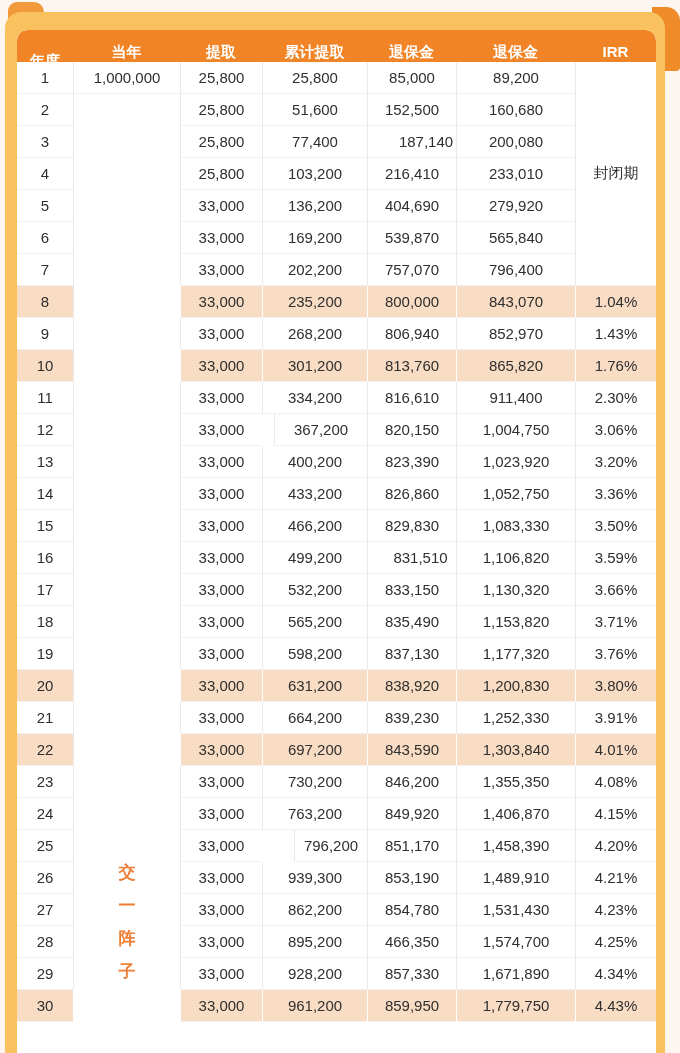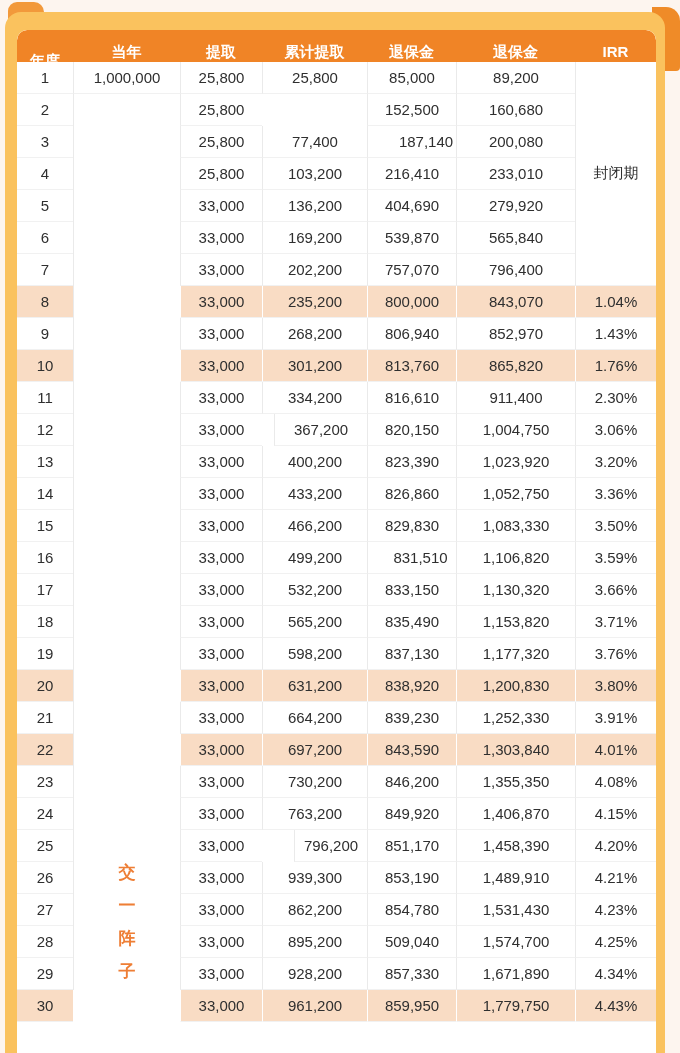--- a/index.html
+++ b/index.html
@@ -75,20 +75,21 @@
         <div class="cell vline" style="grid-area: 2 / 6;">89,200</div>
         <div class="cell vline merged closed" style="grid-area: 2 / 7 / 9;">封闭期</div>
         <div class="cell" style="grid-area: 3 / 1;">2</div>
         <div class="cell vline merged" style="grid-area: 3 / 2 / 31;">
           <div class="vnote">交
 一
 阵
 子</div>
         </div>
         <div class="cell vline" style="grid-area: 3 / 3;">25,800</div>
+        <div class="cell vline" style="grid-area: 3 / 4;">51,600</div>
         <div class="cell vline" style="grid-area: 3 / 5;">152,500</div>
         <div class="cell vline" style="grid-area: 3 / 6;">160,680</div>
         <div class="cell" style="grid-area: 4 / 1;">3</div>
         <div class="cell vline" style="grid-area: 4 / 3;">25,800</div>
         <div class="cell vline" style="grid-area: 4 / 4;">77,400</div>
         <div class="cell vline" style="grid-area: 4 / 5; padding-left: 28px;">187,140</div>
         <div class="cell vline" style="grid-area: 4 / 6;">200,080</div>
         <div class="cell" style="grid-area: 5 / 1;">4</div>
         <div class="cell vline" style="grid-area: 5 / 3;">25,800</div>
         <div class="cell vline" style="grid-area: 5 / 4;">103,200</div>
@@ -225,21 +226,21 @@
         <div class="cell vline" style="grid-area: 27 / 7;">4.21%</div>
         <div class="cell" style="grid-area: 28 / 1;">27</div>
         <div class="cell vline" style="grid-area: 28 / 3;">33,000</div>
         <div class="cell vline" style="grid-area: 28 / 4;">862,200</div>
         <div class="cell vline" style="grid-area: 28 / 5;">854,780</div>
         <div class="cell vline" style="grid-area: 28 / 6;">1,531,430</div>
         <div class="cell vline" style="grid-area: 28 / 7;">4.23%</div>
         <div class="cell" style="grid-area: 29 / 1;">28</div>
         <div class="cell vline" style="grid-area: 29 / 3;">33,000</div>
         <div class="cell vline" style="grid-area: 29 / 4;">895,200</div>
-        <div class="cell vline" style="grid-area: 29 / 5;">509,040</div>
+        <div class="cell vline" style="grid-area: 29 / 5;">466,350</div>
         <div class="cell vline" style="grid-area: 29 / 6;">1,574,700</div>
         <div class="cell vline" style="grid-area: 29 / 7;">4.25%</div>
         <div class="cell" style="grid-area: 30 / 1;">29</div>
         <div class="cell vline" style="grid-area: 30 / 3;">33,000</div>
         <div class="cell vline" style="grid-area: 30 / 4;">928,200</div>
         <div class="cell vline" style="grid-area: 30 / 5;">857,330</div>
         <div class="cell vline" style="grid-area: 30 / 6;">1,671,890</div>
         <div class="cell vline" style="grid-area: 30 / 7;">4.34%</div>
         <div class="cell hl" style="grid-area: 31 / 1;">30</div>
         <div class="cell vline hl" style="grid-area: 31 / 3;">33,000</div>

